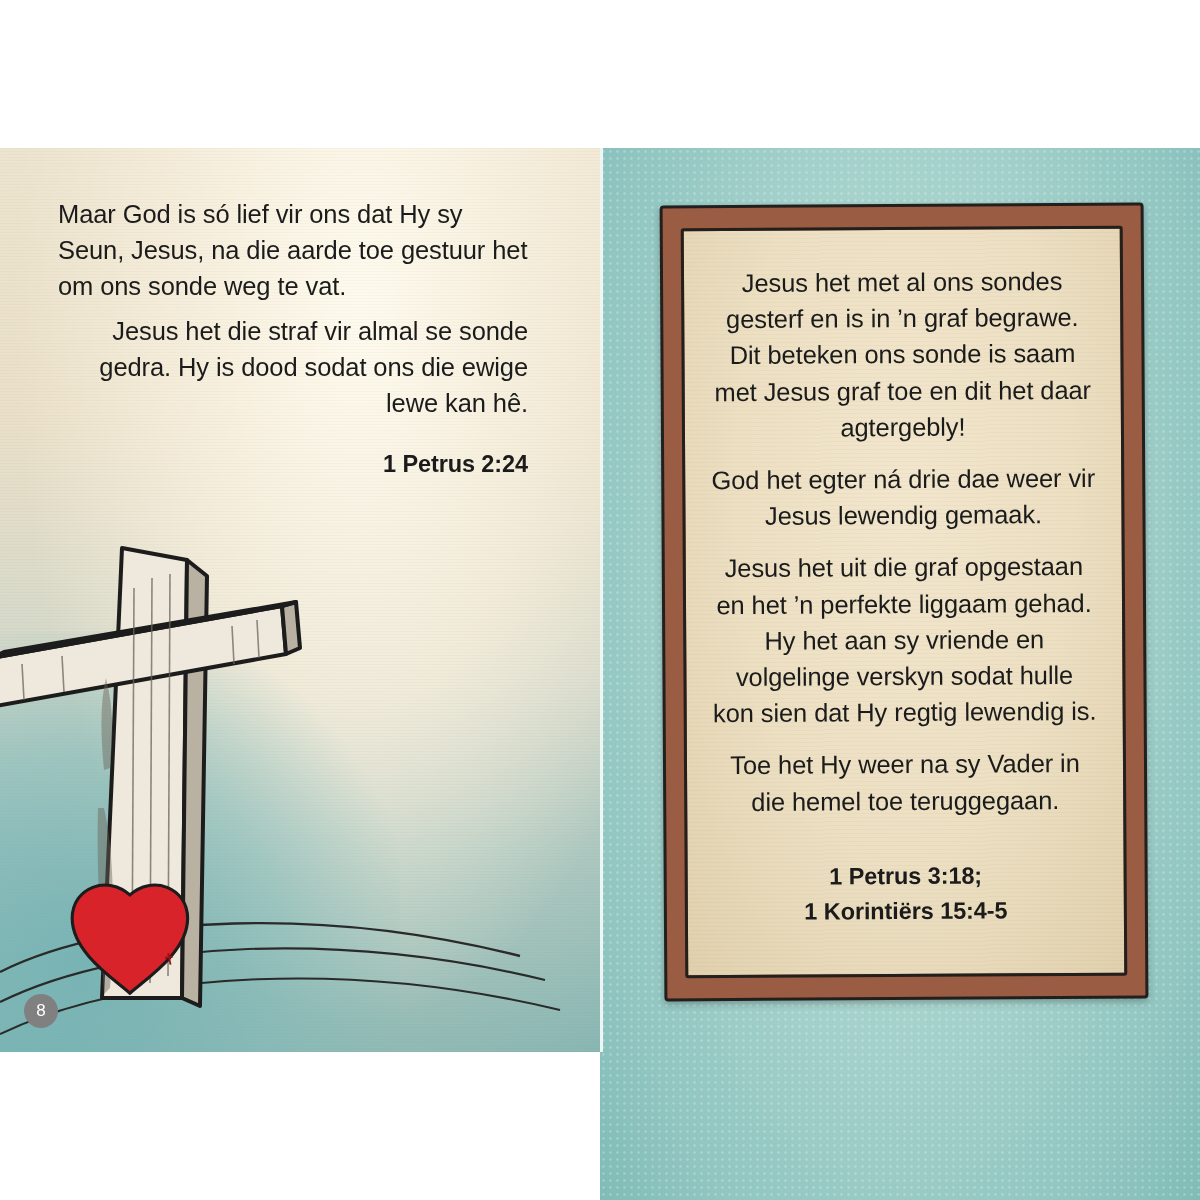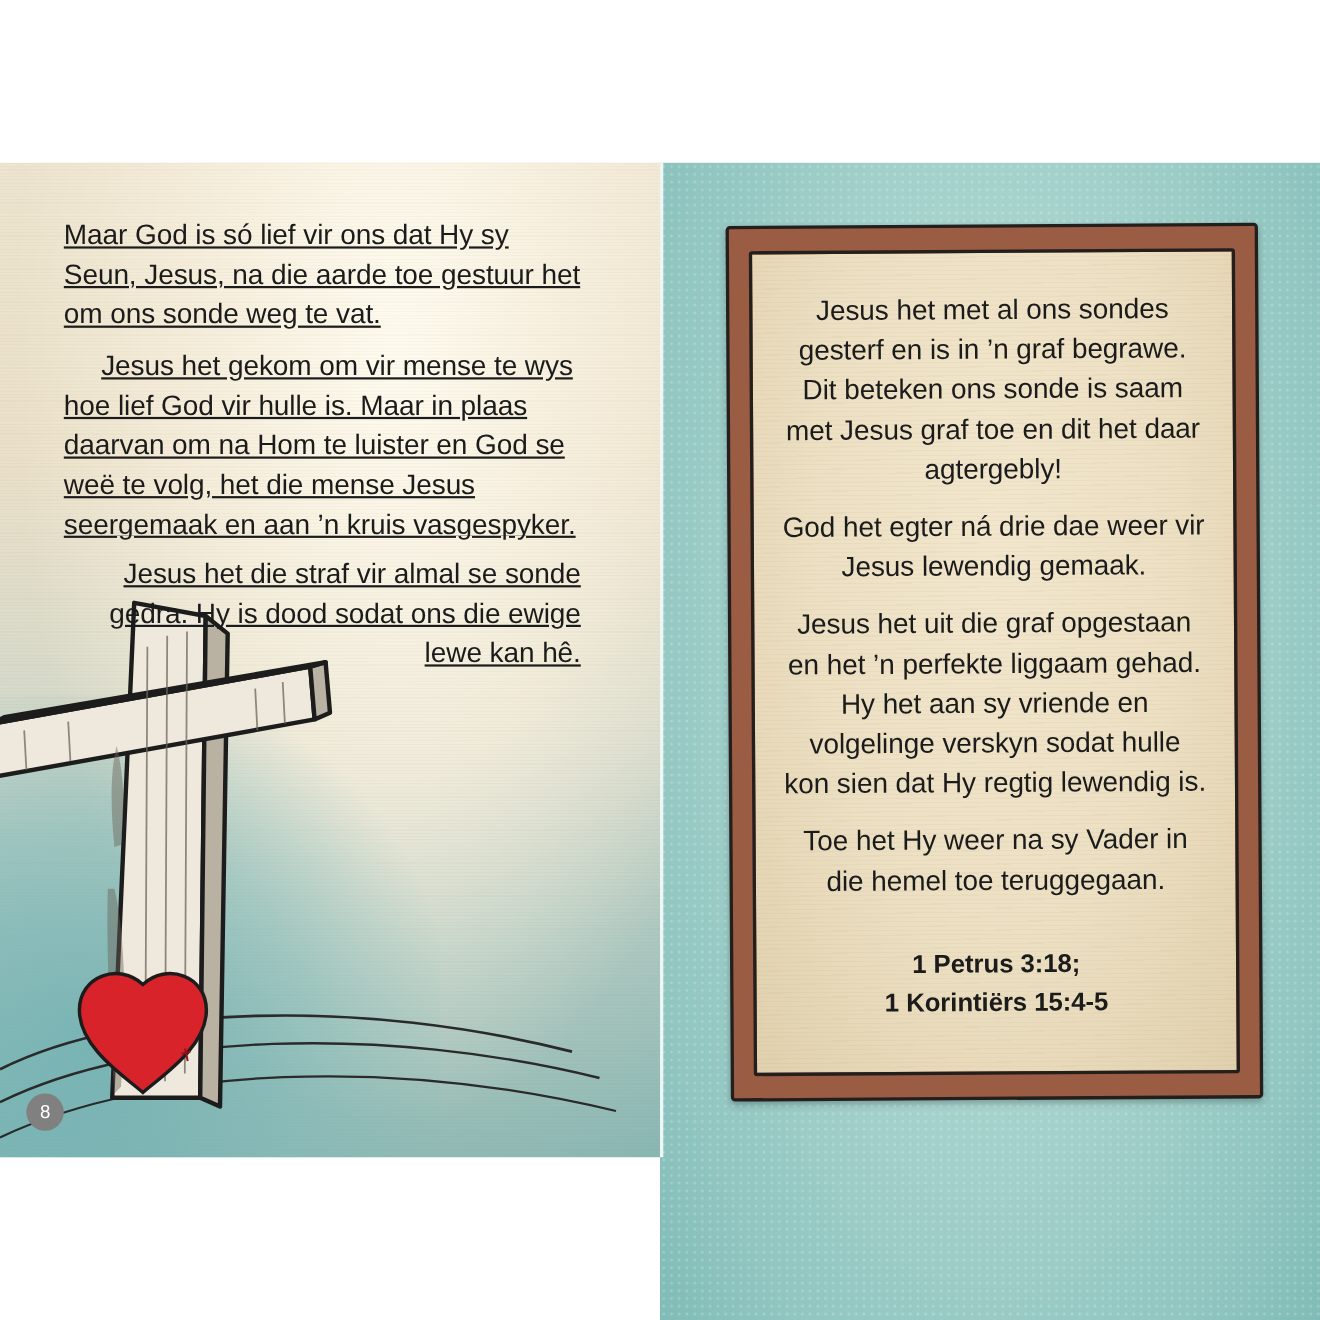--- a/index.html
+++ b/index.html
@@ -65,21 +65,20 @@
     position: relative;
     z-index: 5;
     padding: 48px 62px 0 58px;
     color: #1b1b1b;
     font-size: 25.5px;
     line-height: 1.42;
     letter-spacing: -0.1px;
   }
   .text-col-left p {
     margin: 0 0 2px 0;
-    text-decoration: underline;
   }
   .p-left { text-align: left; }
   .p-indent { text-indent: 34px; }
   .p-right { text-align: right; }
   .ref {
     font-weight: bold;
     text-align: right;
     font-size: 23.5px;
     line-height: 1.5;
     margin-top: 26px;
@@ -197,24 +196,24 @@
     <div class="sky-wash"></div>
 
     <svg class="ground-lines" viewBox="0 0 600 200" preserveAspectRatio="none">
       <path d="M0 120 C 120 60, 330 56, 520 104" fill="none" stroke="#2a2a2a" stroke-width="2.4"></path>
       <path d="M0 150 C 130 86, 350 80, 545 128" fill="none" stroke="#2a2a2a" stroke-width="2.2"></path>
       <path d="M0 182 C 140 116, 360 110, 560 158" fill="none" stroke="#2a2a2a" stroke-width="2.0"></path>
     </svg>
 
     <div class="text-col-left">
       <p class="p-left" style="width:470px;">Maar God is só lief vir ons dat Hy sy Seun, Jesus, na die aarde toe gestuur het om ons sonde weg te vat.</p>
-      <p class="p-left p-indent" style="width:470px;margin-top:10px;">Jesus het gekom om vir mense te wys hoe lief God vir hulle is. Maar in plaas daarvan om na Hom te luister en God se weë te volg, het die mense Jesus seergemaak en aan ’n kruis vasgespyker.</p>
       <p class="p-right" style="width:470px;margin-top:8px;">Jesus het die straf vir almal se sonde gedra. Hy is dood sodat ons die ewige lewe kan hê.</p>
 
       <div class="ref" style="width:470px;">
+        <div>1 Petrus 2:24</div>
       </div>
     </div>
 
     <div class="cross-wrap">
       <svg viewBox="0 0 330 570" width="330" height="570">
 
         <g stroke="#1c1c1c" stroke-width="4" stroke-linejoin="round">
           <polygon points="140,70 205,82 200,520 120,520" fill="#efe9dd"></polygon>
           <polygon points="205,82 225,98 218,528 200,520" fill="#b9b1a2"></polygon>
 

